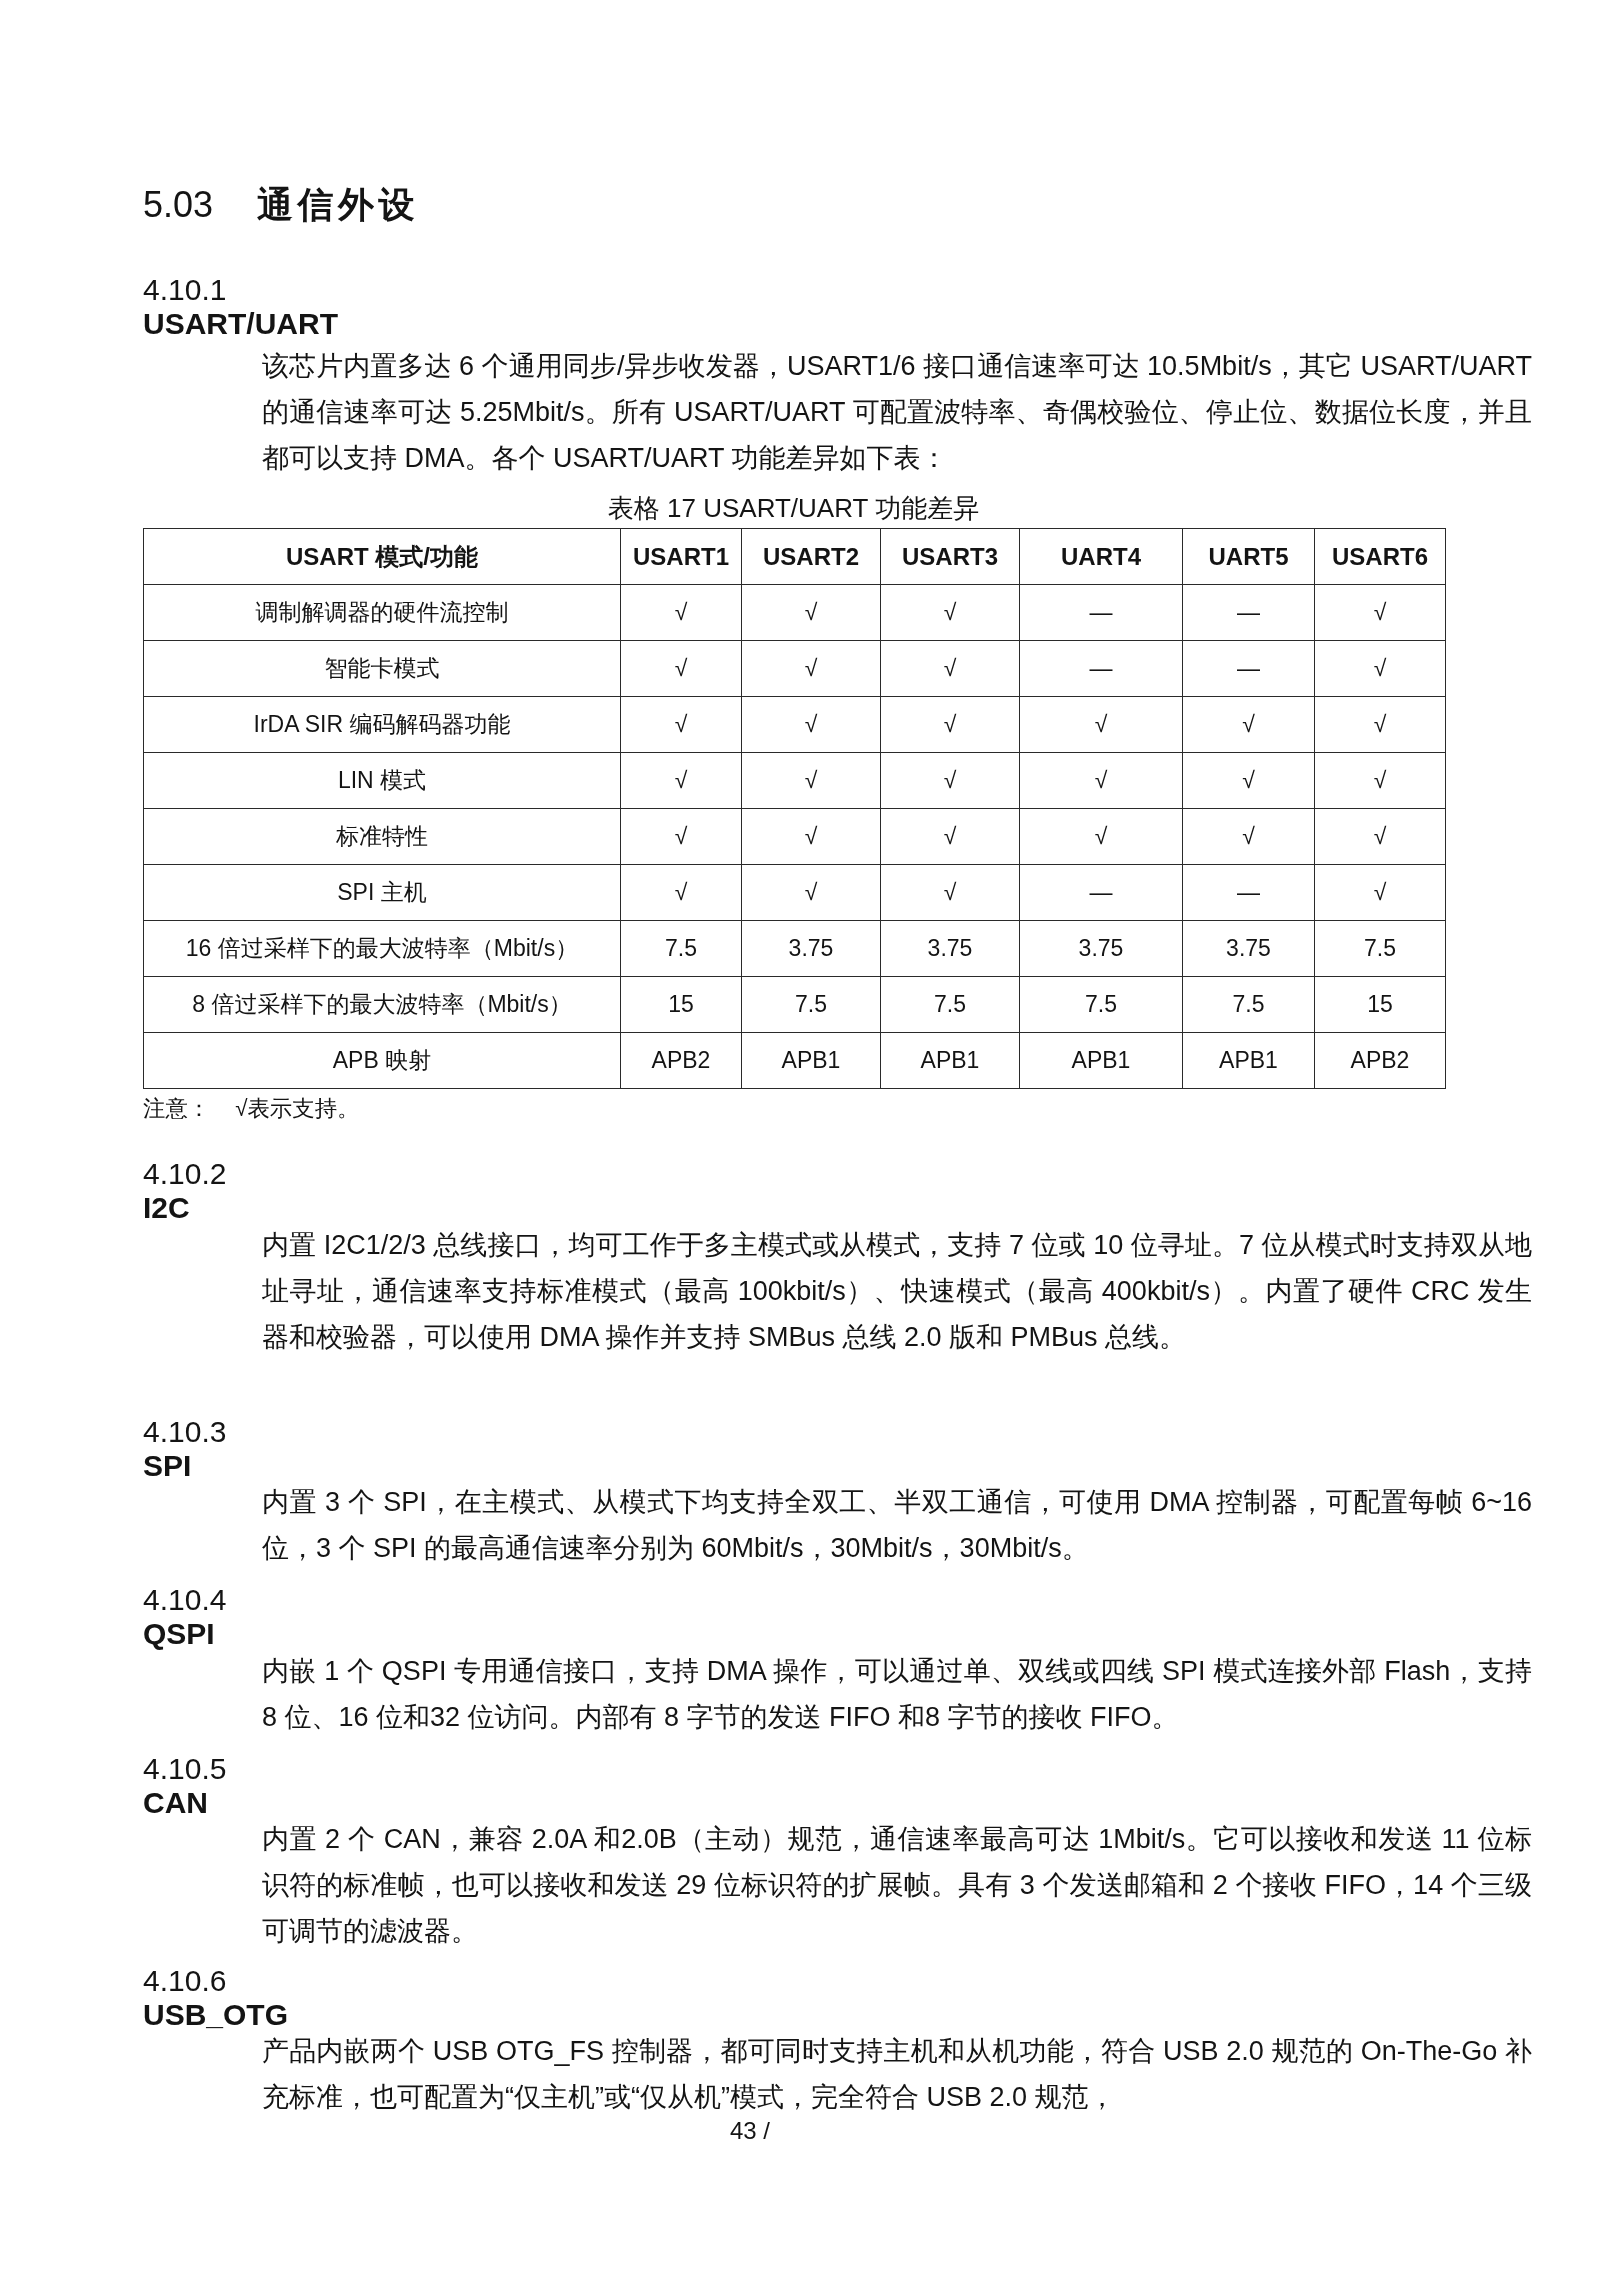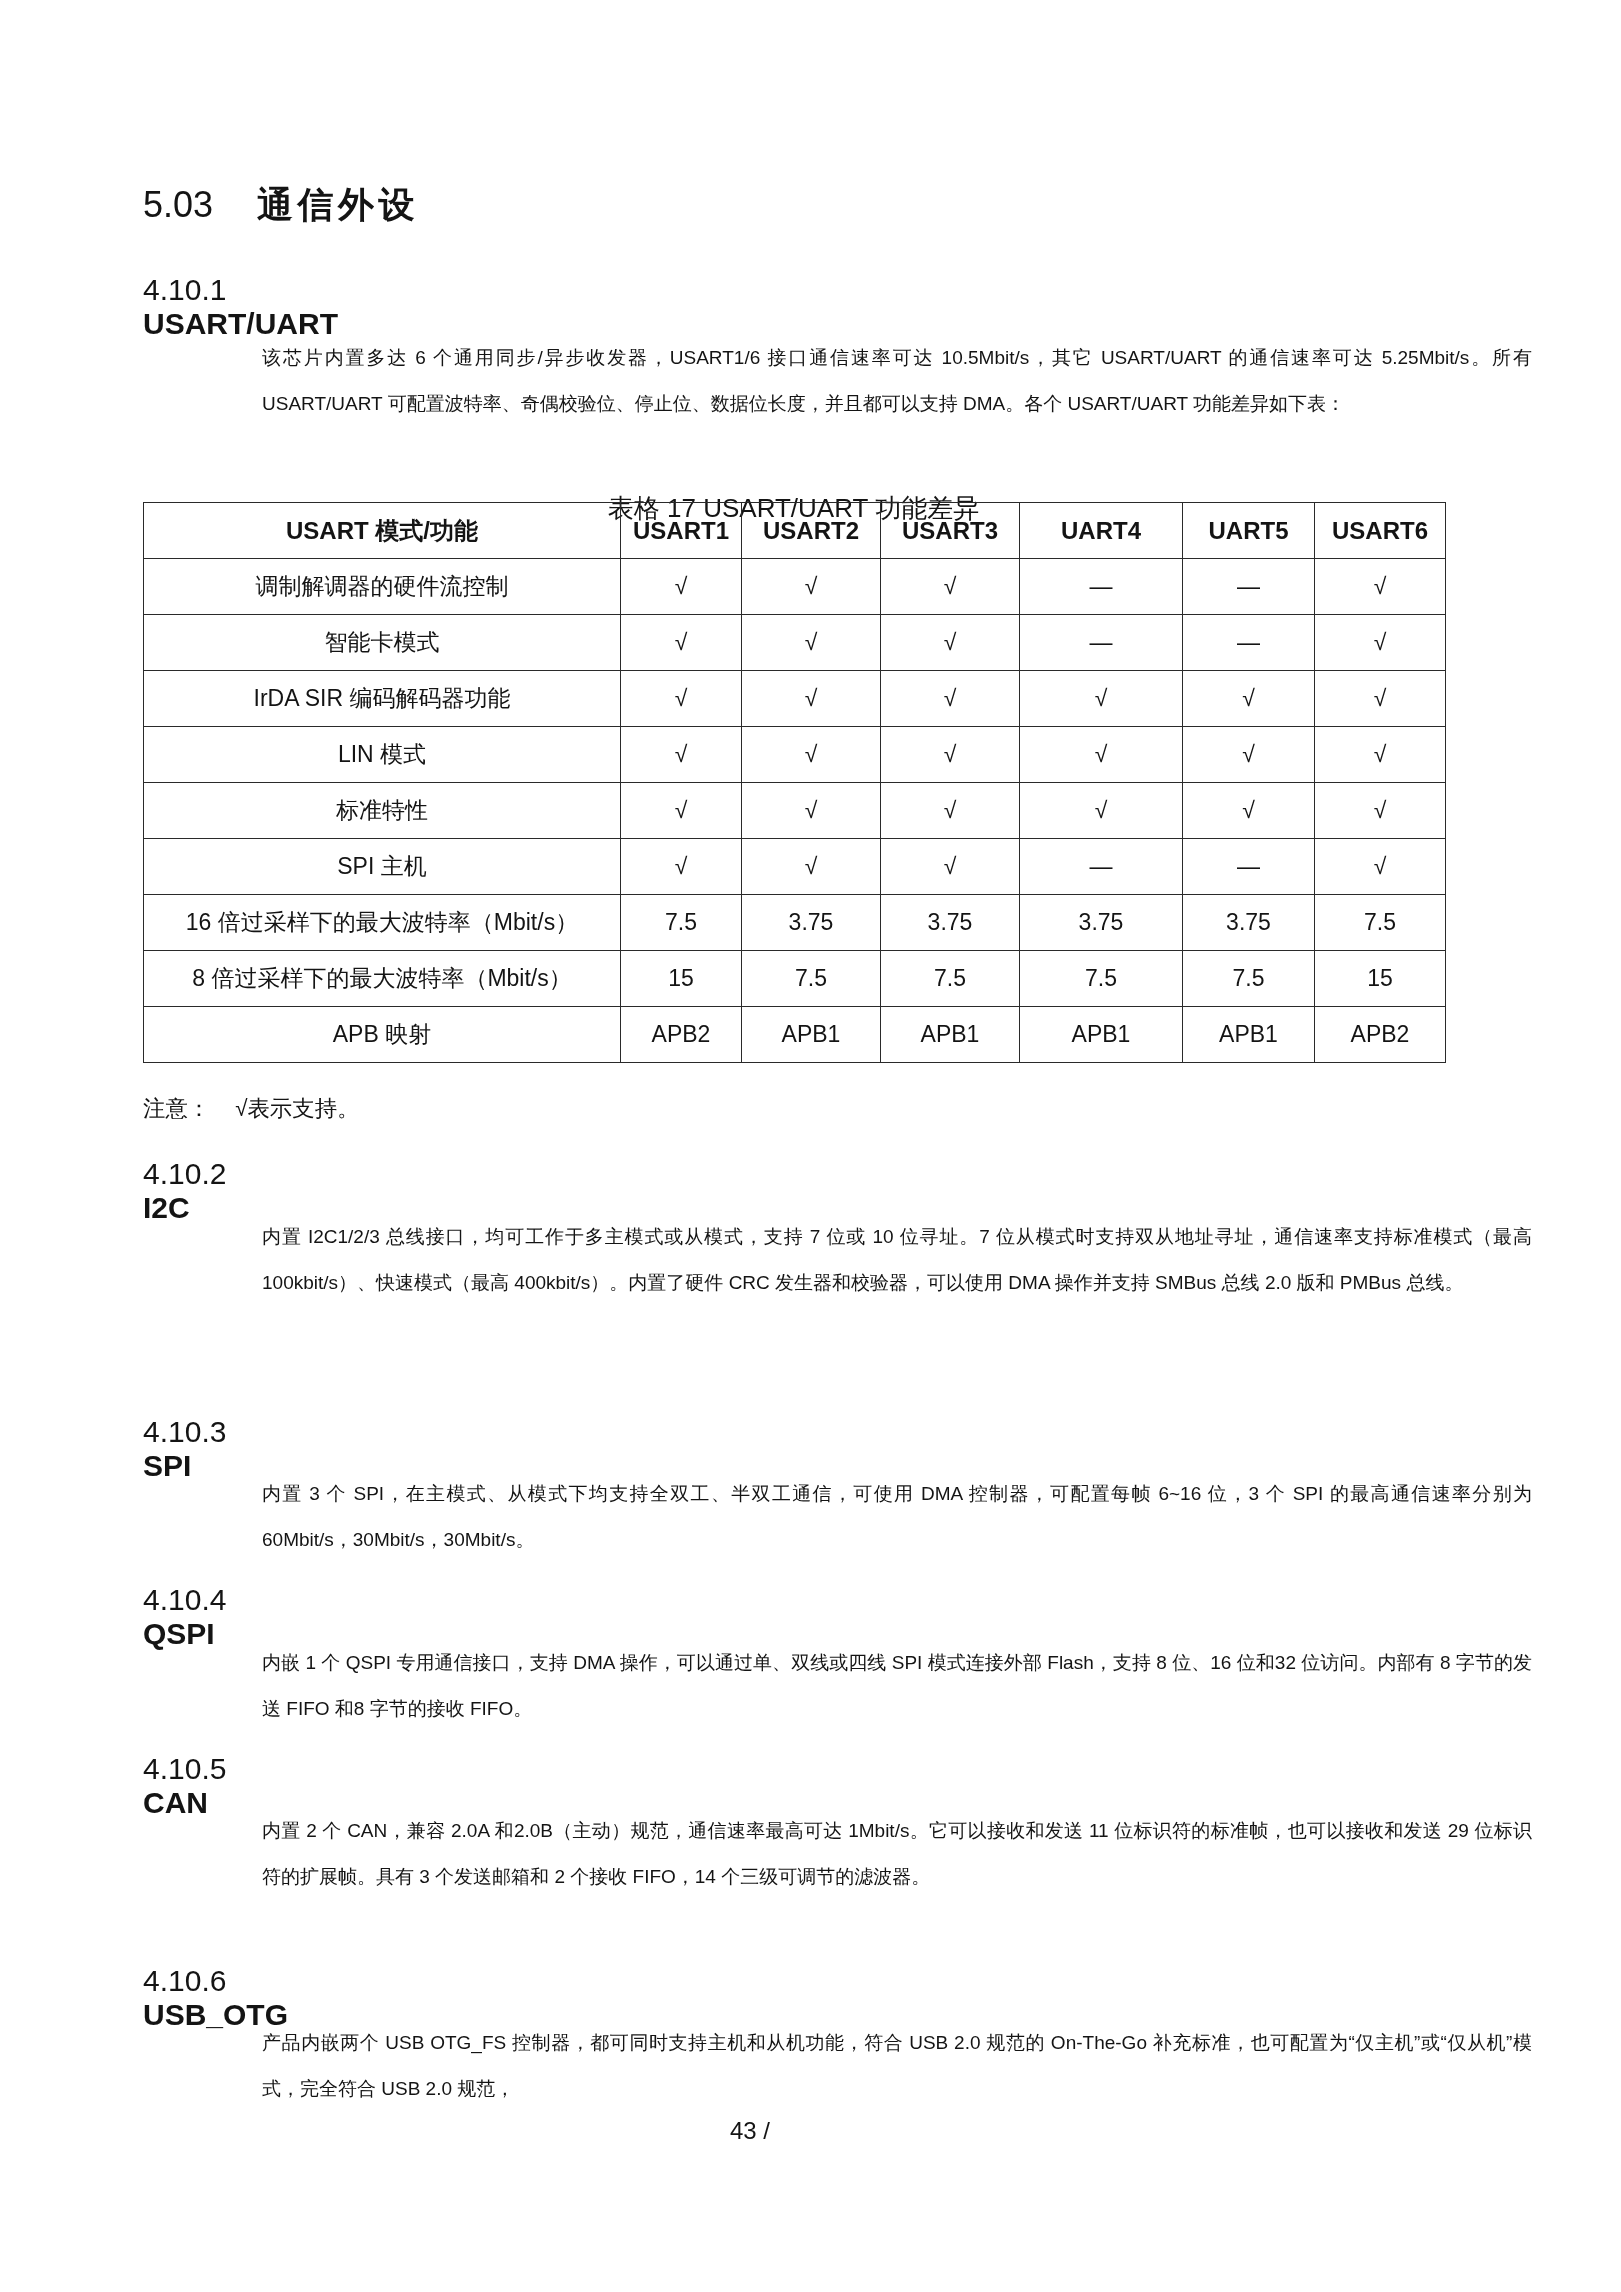--- a/index.html
+++ b/index.html
@@ -25,37 +25,38 @@
   .h2-usart { top: 273px; }
   .h2-i2c  { top: 1157px; }
   .h2-spi  { top: 1415px; }
   .h2-qspi { top: 1583px; }
   .h2-can  { top: 1752px; }
   .h2-usb  { top: 1964px; }
 
   
   .para {
     left: 262px; width: 1270px;
-    font-size: 19px; line-height: 46px;
+    font-size: 27px; line-height: 46px;
     text-align: justify;
+    margin-top: 8px;
   }
   .para-usart { top: 335px; }
   .para-i2c   { top: 1214px; }
   .para-spi   { top: 1471px; }
   .para-qspi  { top: 1640px; }
   .para-can   { top: 1808px; }
   .para-usb   { top: 2020px; }
 
   
   .caption {
     left: 143px; top: 491px; width: 1301px;
     text-align: center; font-size: 26px;
   }
   table.usart {
-    left: 143px; top: 502px; width: 1301px;
+    left: 143px; top: 528px; width: 1301px;
     border-collapse: collapse; table-layout: fixed;
     border: 1.8px solid #2a2a2a;
   }
   table.usart th, table.usart td {
     border: 0.9px solid #2a2a2a;
     text-align: center; vertical-align: middle;
     height: 55px; padding: 0 3.6px;
     font-size: 23px;
     overflow: hidden; white-space: nowrap;
   }

